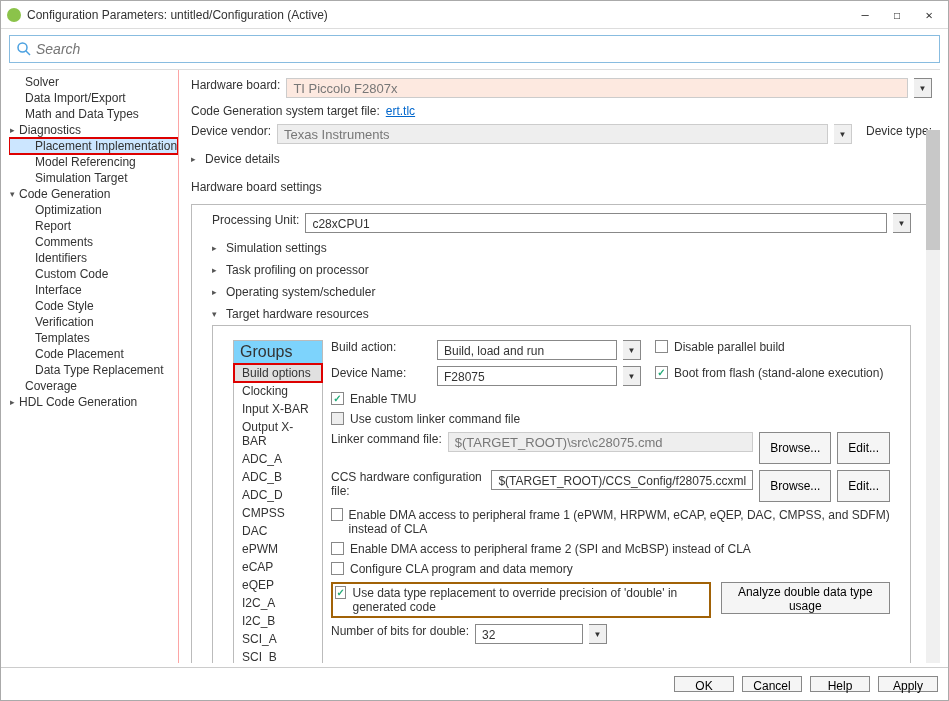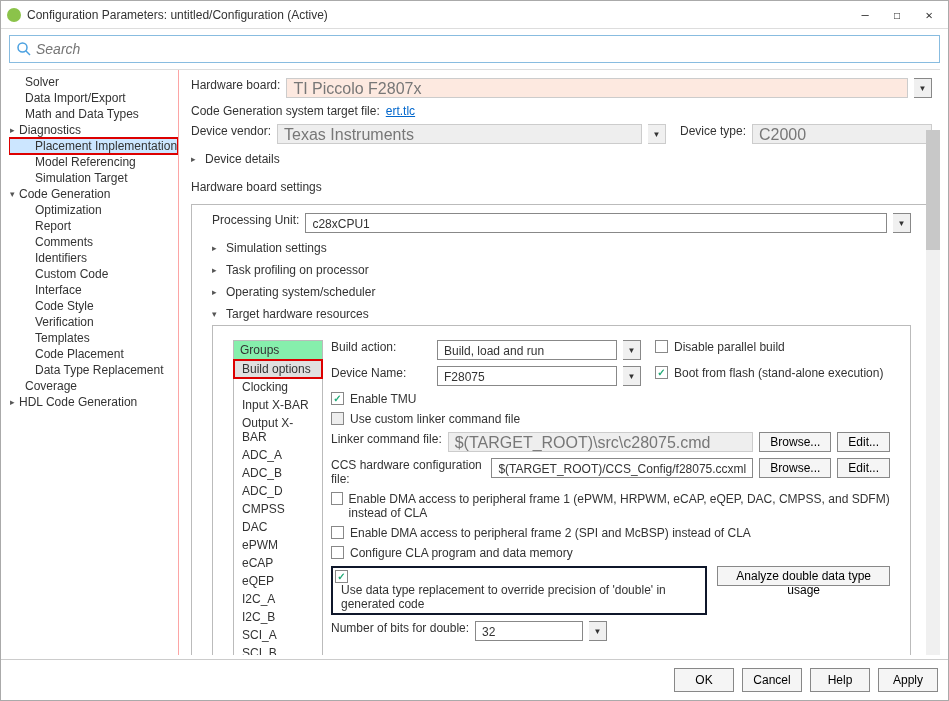--- a/index.html
+++ b/index.html
@@ -18,40 +18,40 @@
 .tree-item { padding: 1px 4px 1px 16px; cursor: pointer; white-space: nowrap; position: relative; }
 .tree-item.parent { padding-left: 10px; }
 .tree-item.parent::before { content: "▸"; font-size: 9px; position: absolute; left: 1px; top: 3px; color: #555; }
 .tree-item.parent.expanded::before { content: "▾"; }
 .tree-item.child { padding-left: 26px; }
 .tree-item.selected { background: #cce6ff; }
 .highlight-red { outline: 2px solid #d00; outline-offset: -1px; }
 .content { flex: 1; overflow: auto; padding: 8px 8px 8px 12px; position: relative; }
 .row { display: flex; margin-bottom: 6px; gap: 6px; }
 .label { font-size: 12px; }
-.field-ro { background: #eee; border: 1px solid #ccc; padding: 2px 6px; color: #777; flex: 1; height: 20px; line-height: 16px; font-size: 16px; }
+.field-ro { background: #eee; border: 1px solid #ccc; padding: 2px 6px; color: #777; flex: 1; height: 20px; line-height: 16px; font-size: 13px; }
 .field { background: #fff; border: 1px solid #888; padding: 2px 6px; height: 20px; line-height: 16px; font-size: 12px; }
 .link { color: #0066cc; text-decoration: underline; cursor: pointer; }
 .collapse-row { display:flex; align-items:center; gap:4px; margin: 8px 0 4px 0; cursor: pointer; }
 .collapse-row .arrow { font-size: 9px; color: #555; width:10px; }
 .fieldset { border: 1px solid #bbb; padding: 8px 20px; margin-top: 6px; position: relative; }
 .dd-btn { width: 18px; height: 20px; border: 1px solid #888; border-left: none; background: #f0f0f0; display:flex; align-items:center; justify-content:center; font-size:8px; cursor:pointer; }
 .groups-panel { display:flex; gap: 8px; margin-top: 6px; }
 .groups-list { width: 90px; border: 1px solid #bbb; background:#fff; }
-.groups-header { background:#86efac; padding:2px 6px; border-bottom:1px solid #ccc; font-size:12px; }
+.groups-header { background:#7dd3fc; padding:2px 6px; border-bottom:1px solid #ccc; font-size:16px; }
 .group-item { padding: 2px 8px; cursor:pointer; font-size:12px; }
 .group-item.selected { background:#e0e0e0; }
 .group-content { flex:1; }
 .checkbox { width:13px; height:13px; border:1px solid #888; background:#fff; display:inline-flex; align-items:center; justify-content:center; font-size:10px; cursor:pointer; }
 .checkbox.checked::after { content:"✓"; color:#2a7; font-weight:bold; }
 .checkbox.disabled { background:#eee; cursor:default; }
-.btn { border:1px solid #888; background:#f5f5f5; padding: 2px 10px; height:20px; cursor:pointer; font-size:12px; }
+.btn { border:1px solid #888; background:#f5f5f5; padding: 2px 10px; height:32px; cursor:pointer; font-size:12px; }
 .footer { border-top:1px solid #ccc; padding: 8px 10px; display:flex; justify-content:flex-end; gap:8px; }
-.footer .btn { min-width: 60px; height: 24px; }
-.red-box { border: 2px solid #0f172a; padding: 2px; display:inline-flex;flex-direction:column; }
+.footer .btn { min-width: 60px; height: 16px; }
+.red-box { border: 2px solid #a16207; padding: 2px; display:inline-flex; }
 .vscroll { position:absolute; right:0; top:60px; width:14px; height:560px; background:#f0f0f0; }
 .vscroll .thumb { position:absolute; top:0; width:14px; height:120px; background:#c8c8c8; }
 </style>
 </head>
 <body>
 
 <div class="window">
   <div class="titlebar">
     <div class="app-icon"></div>
     <div class="title">Configuration Parameters: untitled/Configuration (Active)</div>
@@ -103,21 +103,20 @@
       </div>
       <div class="row">
         <span class="label">Code Generation system target file:</span>
         <span class="link">ert.tlc</span>
       </div>
       <div class="row">
         <span class="label">Device vendor:</span>
         <div class="field-ro" style="flex:1">Texas Instruments</div>
         <div class="dd-btn" style="border:1px solid #ccc;border-left:none;">▼</div>
         <span class="label" style="margin-left:8px">Device type:</span>
-        <div class="field-ro" style="width:180px;flex:none">C2000</div>
       </div>
       <div class="collapse-row">
         <span class="arrow">▸</span>
         <span>Device details</span>
       </div>
 
       <div style="margin-top:14px; font-weight:normal;">Hardware board settings</div>
 
       <div class="fieldset" style="margin-top:10px;">
         <div class="row">

